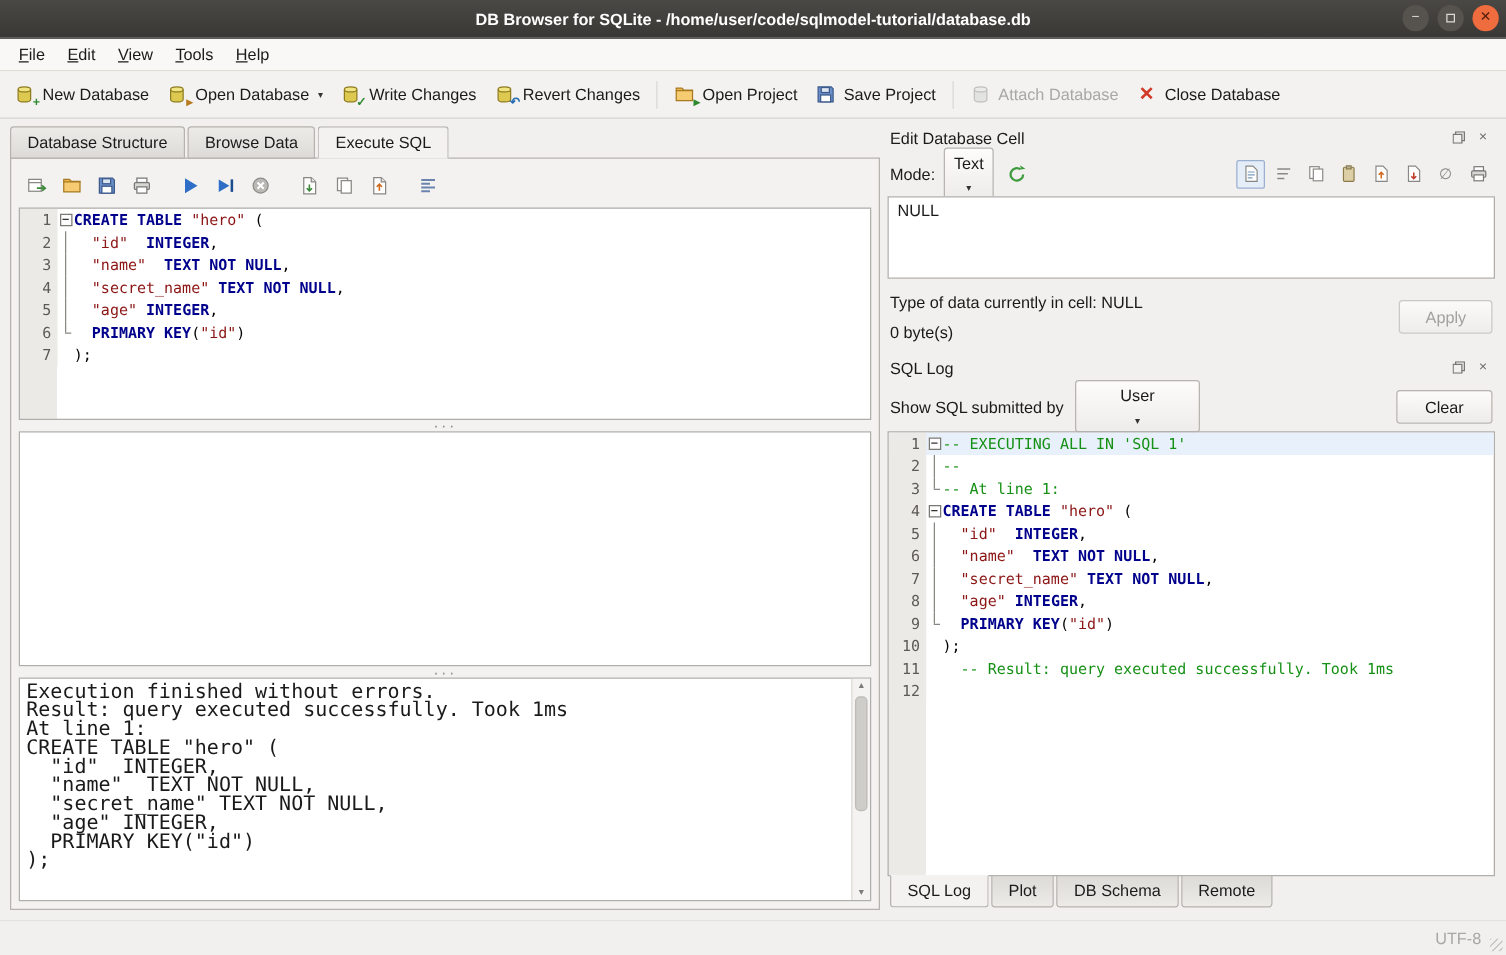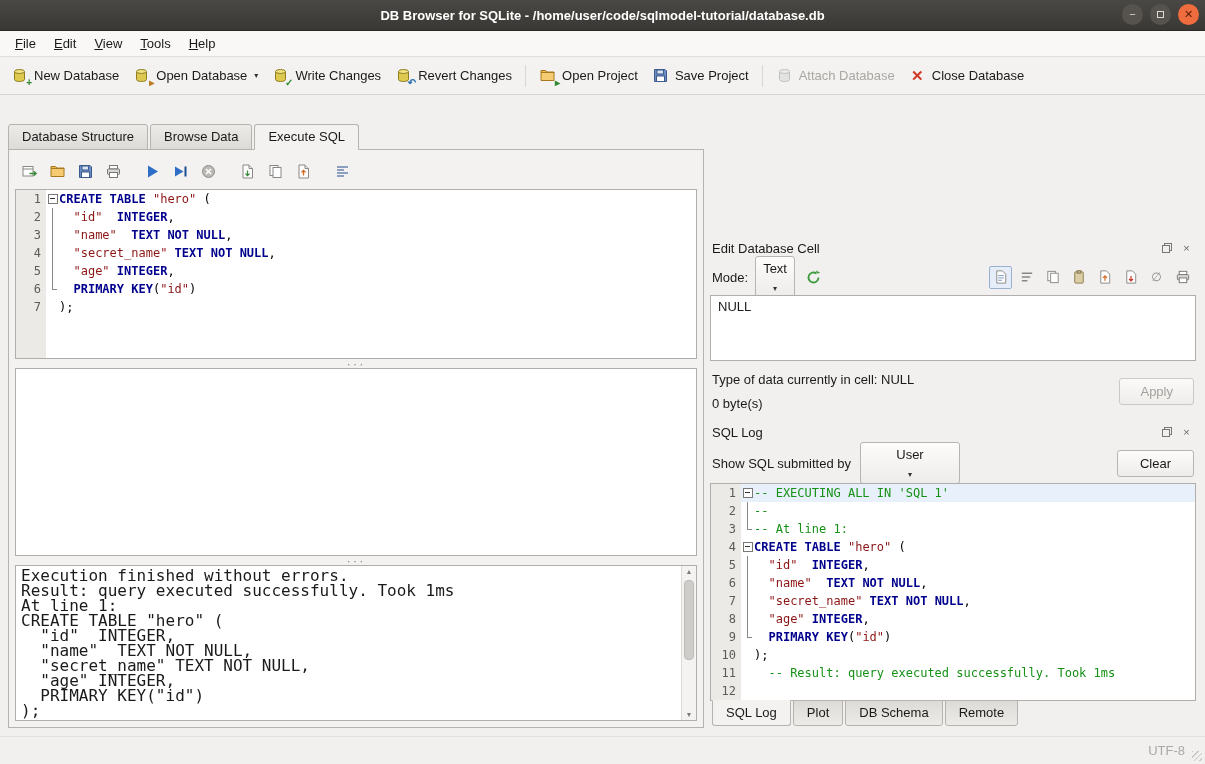--- a/index.html
+++ b/index.html
@@ -25,21 +25,21 @@
   .tbtn { display:flex; align-items:center; gap:6px; padding:5px 7px; border-radius:3px; white-space:nowrap; }
   .tbtn.disabled { color:#a9a7a3; }
   .tbtn.disabled svg { opacity:.55; filter:grayscale(1); }
   .tsep { width:1px; height:22px; background:#d9d7d3; margin:0 6px; flex:none; }
   .icon-wrap { position:relative; width:17px; height:17px; flex:none; display:inline-flex; }
   .badge { position:absolute; right:-4px; bottom:-4px; font-size:10px; font-weight:bold; line-height:1; }
   .dd-caret { font-size:8px; color:#333; margin-left:1px; }
   .red-x { color:#d23a28; font-weight:bold; font-size:15px; line-height:17px; width:17px; text-align:center; }
 
   
-  .content { flex:1; display:flex; min-height:0;align-items:flex-end; }
+  .content { flex:1; display:flex; min-height:0; }
   .left-pane { width:706px; flex:none; padding:6px 2px 8px 8px; display:flex; flex-direction:column; }
   .right-pane { flex:1; min-width:0; padding:4px 9px 8px 4px; display:flex; flex-direction:column; }
 
   
   .main-tabs { display:flex; position:relative; z-index:2; margin-bottom:-1px; padding-left:0; }
   .mtab { padding:4px 13px 5px; border:1px solid #b6b3af; background:linear-gradient(#ecebe8,#dddbd7); border-top-left-radius:3px; border-top-right-radius:3px; margin-right:2px; }
   .mtab.active { background:#f3f2f0; border-bottom-color:#f3f2f0; }
 
   .left-frame { flex:1; border:1px solid #b6b3af; background:#f3f2f0; display:flex; flex-direction:column; padding:3px 6px 6px; min-height:0; }
 

